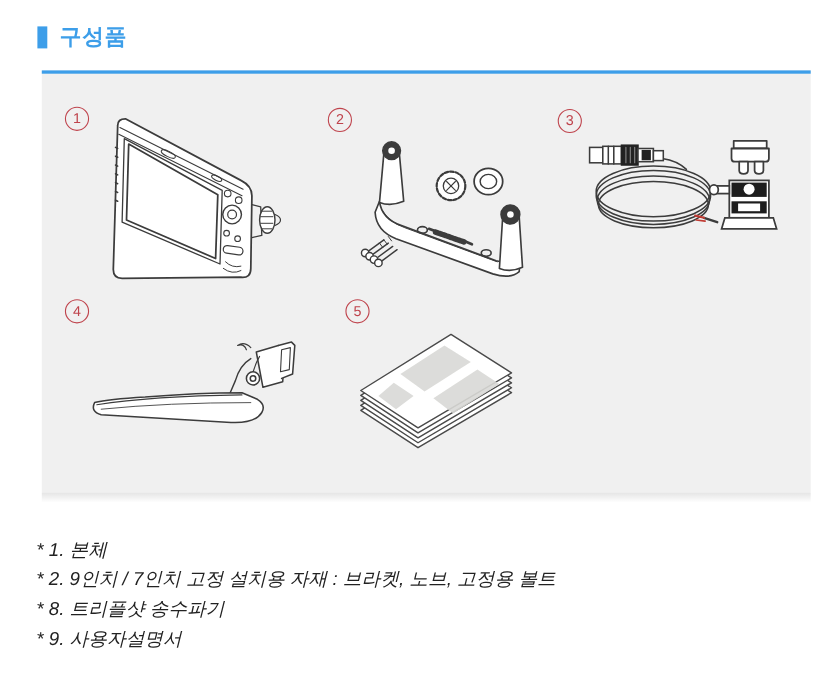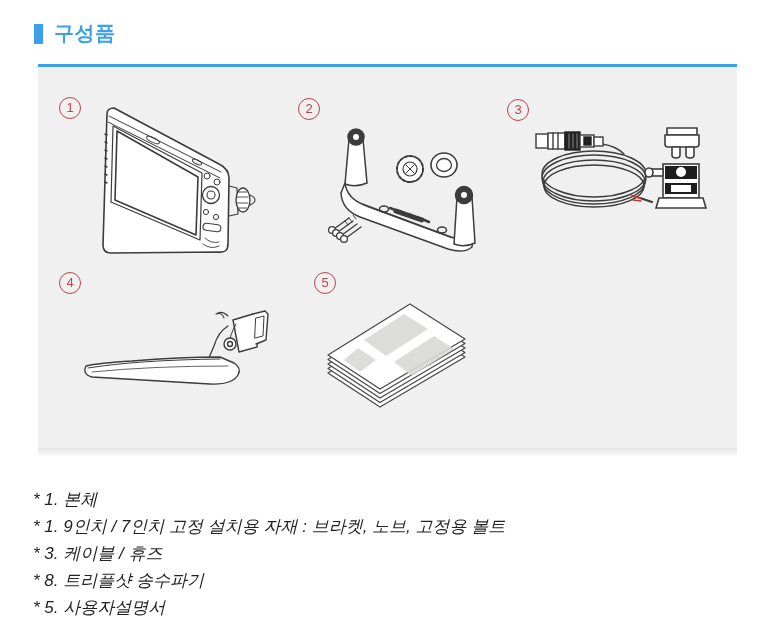--- a/index.html
+++ b/index.html
@@ -190,19 +190,18 @@
           <polygon points="116,44 136,57 94,84 76,70"></polygon>
           <polygon points="40,56 58,68 42,80 26,68"></polygon>
         </g>
       </svg>
     </div>
 
   </div>
 
   <div class="component-list">
     <div class="note-line">* 1. 본체</div>
-    <div class="note-line">* 1. 9인치 / 7인치 고정 설치용 자재 : 브라켓, 노브, 고정용 볼트</div>
-    <div class="note-line">* 3. 케이블 / 휴즈</div>
+    <div class="note-line">* 2. 9인치 / 7인치 고정 설치용 자재 : 브라켓, 노브, 고정용 볼트</div>
     <div class="note-line">* 8. 트리플샷 송수파기</div>
-    <div class="note-line">* 5. 사용자설명서</div>
+    <div class="note-line">* 9. 사용자설명서</div>
   </div>
 
 </div>
 
 </body></html>

